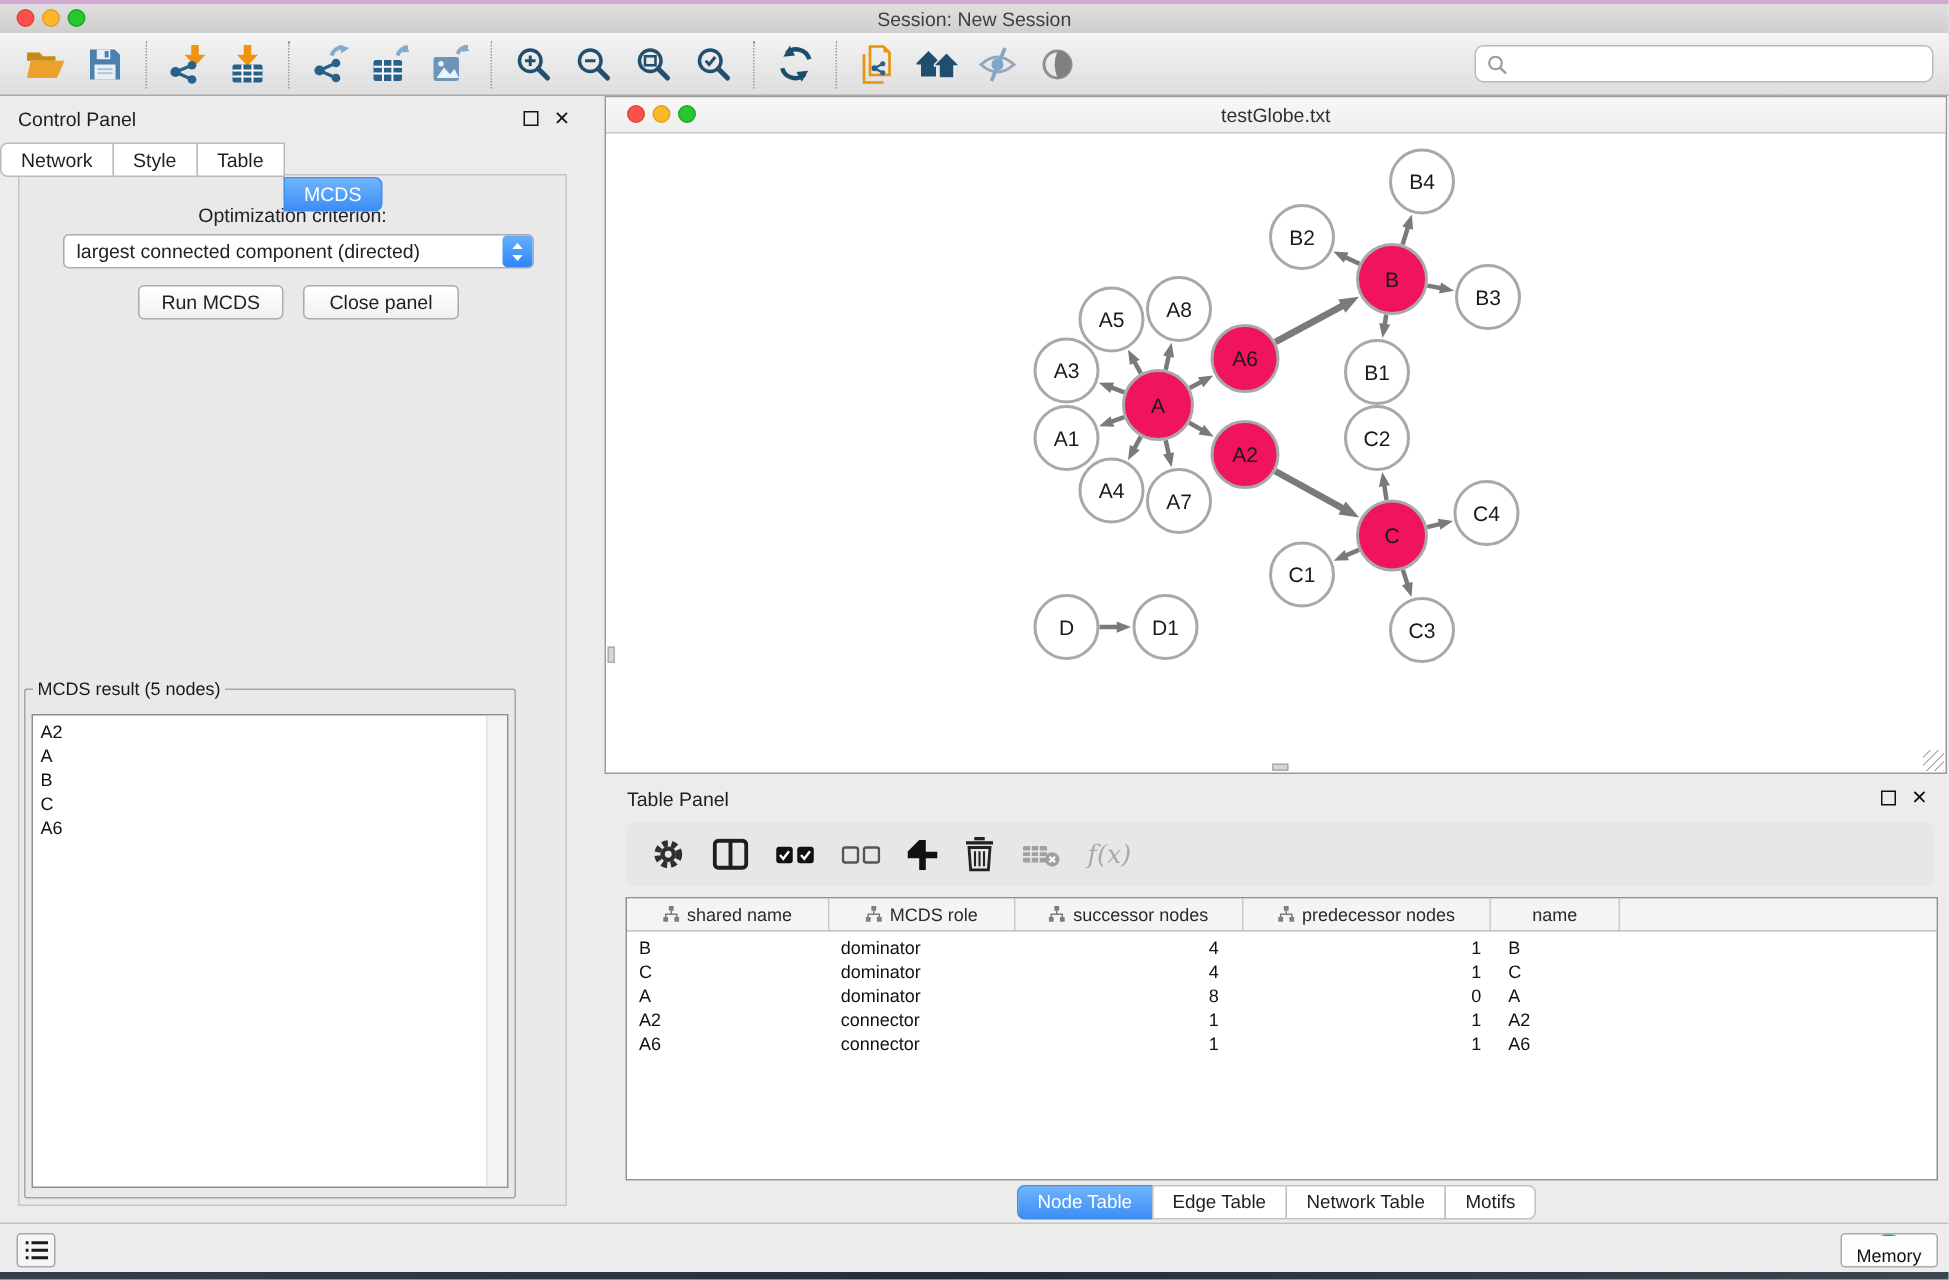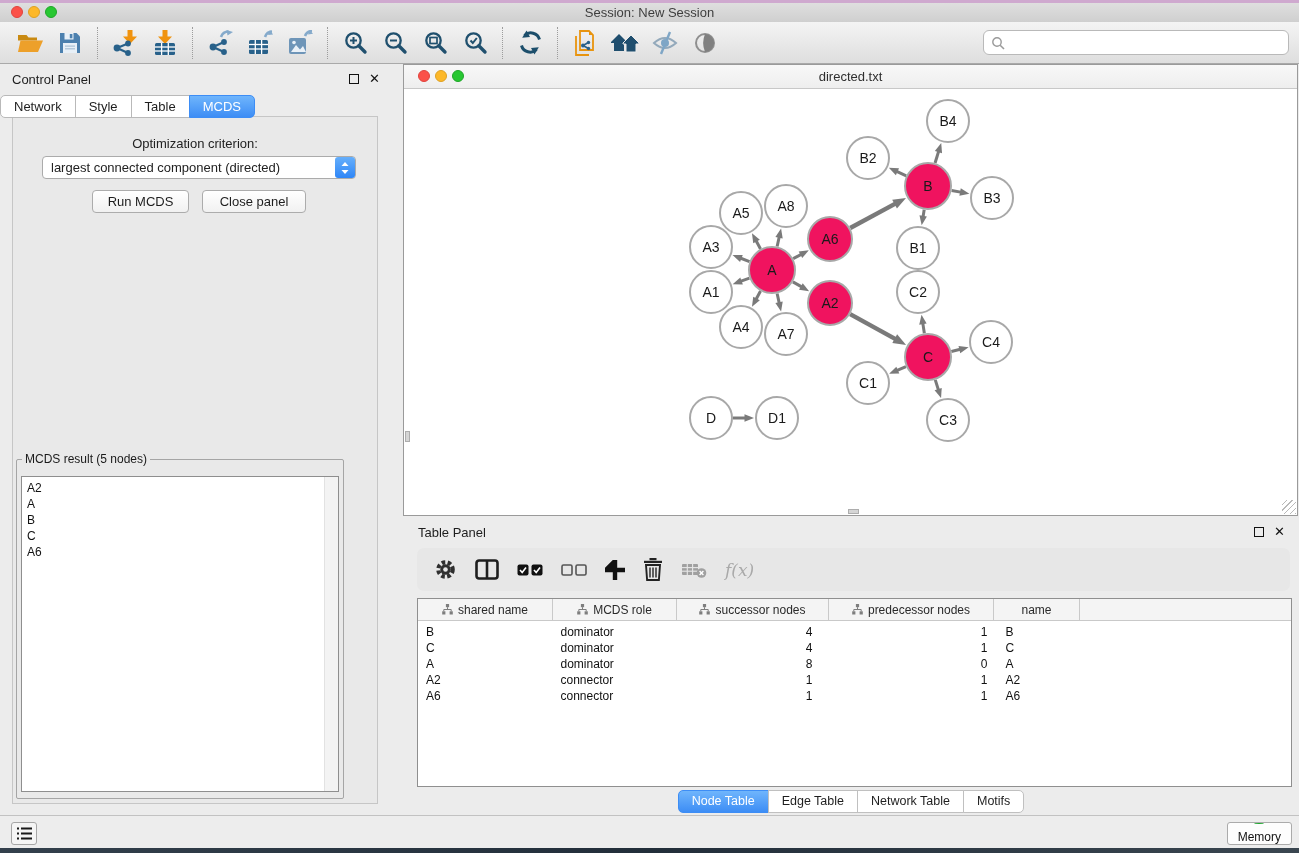--- a/index.html
+++ b/index.html
@@ -38,21 +38,21 @@
   .close-ico{font-weight:bold;font-size:13px;color:#111;line-height:12px;}
   .panel-ctrls{position:absolute;display:flex;gap:10px;align-items:center;}
   #control-panel .panel-ctrls{right:10px;top:9px;}
   #cp-content{position:absolute;left:12px;top:52px;width:366px;height:688px;box-sizing:border-box;
     background:#E9E9E9;border:1px solid #C6C6C6;}
   #cp-tabs{position:absolute;left:0;top:31px;width:390px;display:flex;justify-content:flex-start;z-index:5;}
   .ctab{height:21px;line-height:21px;padding:0 13px;background:#fff;border:1px solid #B9B9B9;
     margin-left:-1px;font-size:13px;color:#1E1E1E;}
   .ctab:first-child{border-top-left-radius:5px;border-bottom-left-radius:5px;margin-left:0;}
   .ctab:last-child{border-top-right-radius:5px;border-bottom-right-radius:5px;}
-  .ctab.active{background:linear-gradient(#6FB5FC,#3D8DF5);border-color:#3D8DF5;color:#fff;}
+  .ctab.active{background:linear-gradient(#6FB5FC,#3D8DF5);border-color:#3D8DF5;color:#fff;margin-top:23px;}
   #opt-label{position:absolute;left:0;top:72px;width:390px;text-align:center;font-size:13px;}
   #opt-select{position:absolute;left:42px;top:92px;width:314px;height:23px;box-sizing:border-box;
     background:#fff;border:1px solid #ABABAB;border-radius:4px;display:flex;align-items:center;}
   #opt-select .sel-text{flex:1;padding-left:8px;font-size:13px;white-space:nowrap;overflow:hidden;}
   #opt-select .stepper{width:20px;height:21px;border-radius:3px;margin-right:0px;
     background:linear-gradient(#66AFFB,#2E86F7);display:flex;align-items:center;justify-content:center;}
   .cp-btn{position:absolute;top:126px;height:23px;box-sizing:border-box;background:linear-gradient(#FFFFFF,#F1F1F1);
     border:1px solid #ACACAC;border-radius:4px;font-size:13px;text-align:center;line-height:21px;color:#1E1E1E;}
   #run-btn{left:92px;width:97px;}
   #closepanel-btn{left:202px;width:104px;}
@@ -332,21 +332,21 @@
           <div class="result-item">C</div>
           <div class="result-item">A6</div>
         </div>
       <div class="scroll-track"></div>
     </div>
   </fieldset>
 </div>
 
 <div id="network-window">
   <div id="nw-titlebar">
-    <div class="title">directed.txt</div>
+    <div class="title">testGlobe.txt</div>
     <div class="lights">
       <span class="light red"></span>
       <span class="light yellow"></span>
       <span class="light green"></span>
     </div>
   </div>
   <svg id="graph-svg" width="893" height="427" viewBox="0 0 893 427">
       <g>
         <line x1="356.5334732741604" y1="160.91638634281102" x2="351.57204438075456" y2="151.79375902267768" stroke="#7A7A7A" stroke-width="3"></line>
         <polygon points="347.98875477892966,145.2051297548061 355.82190290851025,151.75908202653096 349.23327364063874,155.34237162835586" fill="#7A7A7A"></polygon>

